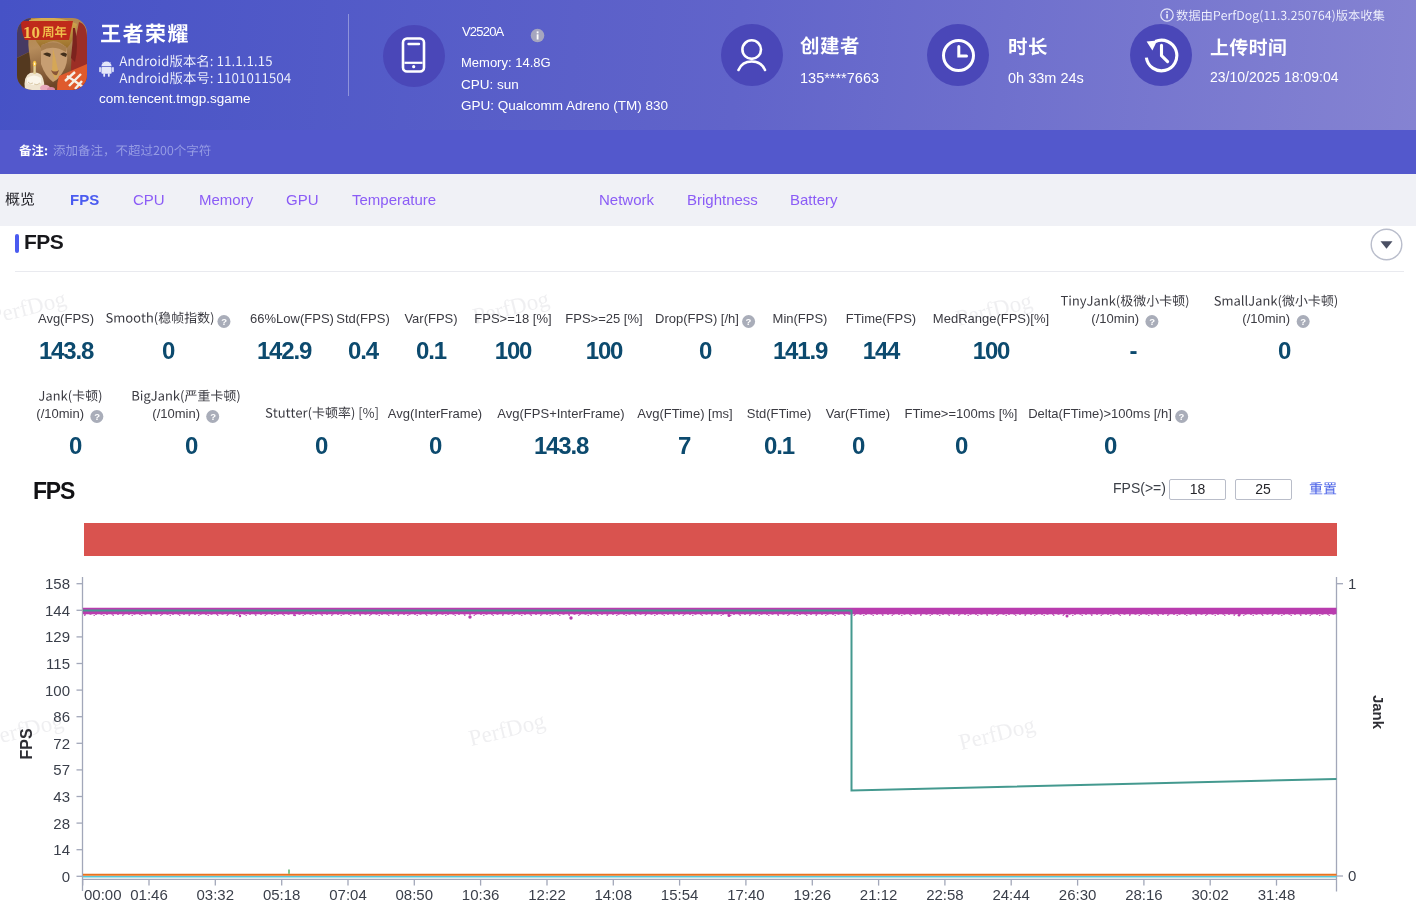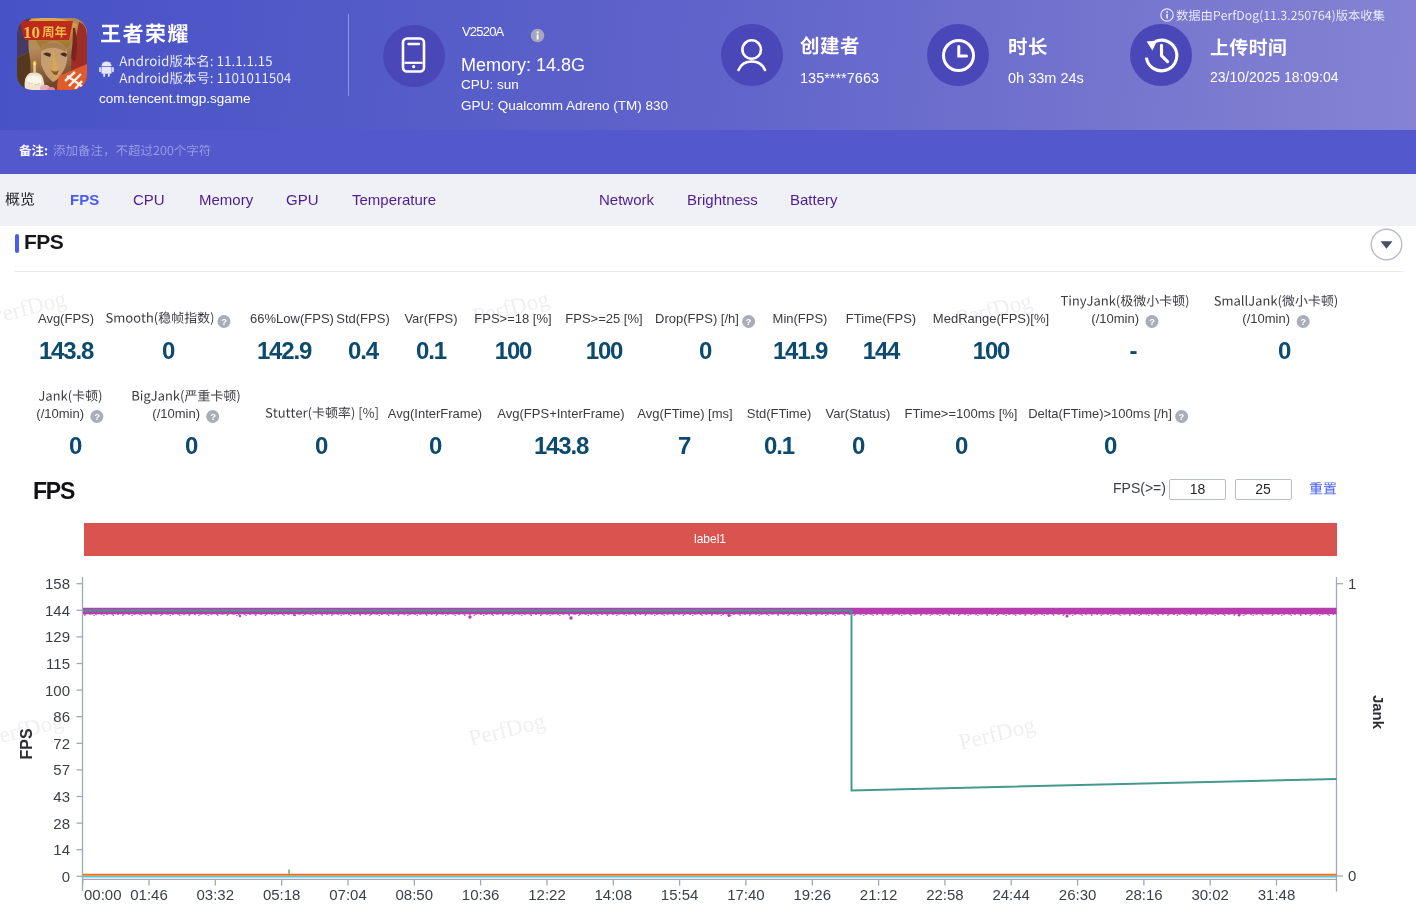--- a/index.html
+++ b/index.html
@@ -4,21 +4,21 @@
 *{margin:0;padding:0;box-sizing:border-box}
 html,body{width:1416px;height:906px;overflow:hidden;background:#fff;
  font-family:"Liberation Sans",sans-serif;-webkit-font-smoothing:antialiased}
 #page{position:relative;width:1416px;height:906px}
 .abs{position:absolute}
 .hdr{position:absolute;left:0;top:0;width:1416px;height:130px;
  background:linear-gradient(95deg,#4652c6 0%,#6164ca 52%,#8583d2 100%)}
 .circ{position:absolute;width:62px;height:62px;border-radius:50%;background:#4a47b8}
 .notes{position:absolute;left:0;top:130px;width:1416px;height:44px;background:#5358cc}
 .tabs{position:absolute;left:0;top:174px;width:1416px;height:52px;background:#f0f1f6}
-.tab{position:absolute;top:174px;line-height:52px;font-size:15px;color:#4c1d95;white-space:nowrap}
+.tab{position:absolute;top:174px;line-height:52px;font-size:15px;color:#8b5cf6;white-space:nowrap}
 .tab.act{color:#4a5bf0;font-weight:bold}
 .wm{position:absolute;font-family:"Liberation Serif",serif;font-size:23px;color:rgba(145,145,160,0.15);
  transform:translate(-50%,-50%) rotate(-14deg);white-space:nowrap;z-index:1}
 .lb{position:absolute;transform:translateX(-50%);font-size:13px;color:#3b3b42;text-align:center;
  line-height:17px;white-space:nowrap;z-index:2}
 .vl{position:absolute;transform:translateX(-50%);font-weight:bold;font-size:24px;letter-spacing:-1.2px;
  color:#0c4a6e;white-space:nowrap;z-index:2}
 .qm{display:inline-block;width:13px;height:13px;border-radius:50%;background:#a9adb9;color:#fff;
  font-size:9.5px;font-weight:bold;line-height:13px;text-align:center;vertical-align:-2px;margin-left:3px}
 .ibox{position:absolute;width:57px;height:21px;border:1px solid #b9bdc9;border-radius:2px;background:#fff;
@@ -106,21 +106,21 @@
  <line x1="9.5" y1="8" x2="20" y2="8" stroke="#fff" stroke-width="2.4" stroke-linecap="round"></line>
  <line x1="5.5" y1="26.8" x2="23.5" y2="26.8" stroke="#fff" stroke-width="2.2"></line>
  <circle cx="14.7" cy="30.7" r="1.6" fill="#fff"></circle>
 </svg>
 <div class="abs whit" style="left:462px;top:24.3px;font-size:13px;font-weight:normal;letter-spacing:-0.8px">V2520A</div>
 <svg class="abs" style="left:530px;top:28px" width="15" height="15" viewBox="0 0 15 15">
  <circle cx="7.5" cy="7.5" r="6.8" fill="#a6a6bf"></circle>
  <rect x="6.7" y="6.3" width="1.8" height="5.2" fill="#fff"></rect>
       <rect x="6.7" y="3.4" width="1.8" height="1.9" fill="#fff"></rect>
 </svg>
-<div class="abs whit" style="left:461px;top:55px;font-size:18px">Memory: 14.8G</div>
+<div class="abs whit" style="left:461px;top:55px;font-size:13px">Memory: 14.8G</div>
 <div class="abs whit" style="left:461px;top:76.5px;font-size:13.5px">CPU: sun</div>
 <div class="abs whit" style="left:461px;top:98px;font-size:13.5px">GPU: Qualcomm Adreno (TM) 830</div>
 
 <div class="circ" style="left:721px;top:24px"></div>
 <svg class="abs" style="left:736px;top:38px" width="32" height="34" viewBox="0 0 32 34">
  <circle cx="15.7" cy="11.6" r="9.3" fill="none" stroke="#fff" stroke-width="2.6"></circle>
  <path d="M2.5 32 Q6 23.5 15.7 23.5 Q25.4 23.5 29 32" fill="none" stroke="#fff" stroke-width="2.6" stroke-linecap="round"></path>
 </svg>
 <svg style="position:absolute;left:800.0px;top:34.1px;" width="59.5" height="24.2" viewBox="0 -18.91 59.5 24.18">
       <path d="M15.8 -16.2H18.1V-1Q18.1 0 17.9 0.5Q17.6 1 17 1.3Q16.4 1.6 15.4 1.6Q14.4 1.7 13.1 1.7Q13 1.2 12.8 0.6Q12.5 -0.1 12.3 -0.5Q12.9 -0.5 13.5 -0.5Q14.1 -0.5 14.6 -0.5Q15 -0.5 15.2 -0.5Q15.5 -0.5 15.6 -0.6Q15.8 -0.7 15.8 -1ZM12 -14.3H14.3V-3.3H12ZM3.6 -9.5H8.9V-7.5H3.6ZM2.6 -9.5H4.9V-1.5Q4.9 -0.9 5.1 -0.7Q5.2 -0.6 5.9 -0.6Q6.1 -0.6 6.4 -0.6Q6.8 -0.6 7.2 -0.6Q7.6 -0.6 8 -0.6Q8.4 -0.6 8.6 -0.6Q9 -0.6 9.2 -0.8Q9.4 -0.9 9.5 -1.5Q9.6 -2 9.6 -3Q10 -2.8 10.6 -2.5Q11.2 -2.3 11.6 -2.2Q11.5 -0.8 11.2 -0Q10.9 0.8 10.3 1.1Q9.8 1.4 8.8 1.4Q8.6 1.4 8.3 1.4Q8 1.4 7.6 1.4Q7.2 1.4 6.8 1.4Q6.4 1.4 6.1 1.4Q5.8 1.4 5.6 1.4Q4.5 1.4 3.8 1.2Q3.2 0.9 2.9 0.3Q2.6 -0.4 2.6 -1.5ZM8.1 -9.5H10.3Q10.3 -9.5 10.3 -9.2Q10.3 -8.9 10.3 -8.7Q10.2 -7.1 10.1 -6Q10 -5 9.8 -4.3Q9.7 -3.7 9.5 -3.5Q9.2 -3.1 8.9 -3Q8.5 -2.9 8.2 -2.8Q7.8 -2.7 7.2 -2.7Q6.7 -2.7 6 -2.7Q6 -3.2 5.9 -3.8Q5.7 -4.3 5.5 -4.7Q6 -4.7 6.4 -4.7Q6.8 -4.6 7 -4.6Q7.2 -4.6 7.3 -4.7Q7.4 -4.7 7.5 -4.8Q7.7 -5 7.8 -5.5Q7.9 -5.9 7.9 -6.8Q8 -7.7 8.1 -9.2ZM5.6 -14.2 7.1 -15.5Q7.9 -14.7 8.8 -13.8Q9.7 -12.8 10.5 -11.8Q11.3 -10.9 11.8 -10.2L10 -8.5Q9.6 -9.3 8.9 -10.3Q8.1 -11.3 7.2 -12.3Q6.4 -13.3 5.6 -14.2ZM5.8 -16.6 7.9 -15.9Q6.9 -13.6 5.4 -11.6Q3.9 -9.6 2 -8.2Q1.8 -8.4 1.5 -8.7Q1.2 -9.1 0.9 -9.4Q0.6 -9.7 0.3 -9.9Q1.5 -10.7 2.6 -11.8Q3.6 -12.9 4.5 -14.1Q5.3 -15.4 5.8 -16.6Z M26.5 -12.4H38.5V-10.7H26.5ZM27.4 -7H37.6V-5.4H27.4ZM26.6 -4.4H38.3V-2.6H26.6ZM30.9 -16.6H33.1V-1.3H30.9ZM27.6 -15.1H37.4V-7.9H27.5V-9.7H35.3V-13.4H27.6ZM21.1 -15.5H25.5V-13.5H21.1ZM22.7 -9.9H25.5V-7.9H22.7ZM24.7 -9.9H25.1L25.5 -10L26.8 -9.7Q26.4 -5.3 25.3 -2.5Q24.1 0.3 22.2 1.8Q22 1.5 21.7 1.2Q21.4 0.9 21.1 0.6Q20.7 0.4 20.5 0.2Q22.3 -1 23.4 -3.4Q24.4 -5.8 24.7 -9.5ZM22.8 -6.8Q23.4 -4.8 24.3 -3.6Q25.2 -2.4 26.4 -1.8Q27.7 -1.2 29.2 -0.9Q30.7 -0.7 32.4 -0.7Q32.7 -0.7 33.4 -0.7Q34 -0.7 34.8 -0.7Q35.6 -0.7 36.4 -0.7Q37.2 -0.7 37.8 -0.8Q38.5 -0.8 38.9 -0.8Q38.8 -0.5 38.6 -0.1Q38.4 0.2 38.3 0.6Q38.2 1 38.1 1.4H37H32.3Q30.2 1.4 28.5 1.1Q26.7 0.8 25.3 -0Q23.9 -0.8 22.9 -2.3Q21.8 -3.8 21.1 -6.2ZM21.8 -7Q21.7 -7.2 21.5 -7.6Q21.4 -7.9 21.2 -8.3Q21 -8.6 20.9 -8.8Q21.2 -8.9 21.6 -9.3Q21.9 -9.6 22.2 -10.1Q22.4 -10.5 22.9 -11.3Q23.3 -12.1 23.8 -13.2Q24.3 -14.2 24.7 -15.4V-15.5L25.5 -15.8L26.9 -14.9Q26.1 -12.9 25.1 -11.2Q24.2 -9.4 23.3 -8.2V-8.1Q23.3 -8.1 23.1 -8Q22.8 -7.9 22.5 -7.7Q22.2 -7.6 22 -7.4Q21.8 -7.2 21.8 -7Z M41 -10.6H58.5V-8.6H41ZM42.7 -14.5H53.8V-12.4H42.7ZM46.1 -3.9H54.8V-2.1H46.1ZM46.1 -0.8H54.8V1.2H46.1ZM47.3 -16.6H49.6V-9.5H47.3ZM55.8 -16 57.8 -15Q56 -12.3 53.4 -10.1Q50.8 -7.9 47.9 -6.3Q44.9 -4.6 41.8 -3.4Q41.6 -3.7 41.4 -4Q41.1 -4.4 40.8 -4.8Q40.6 -5.1 40.4 -5.3Q43.5 -6.4 46.4 -7.9Q49.3 -9.5 51.7 -11.5Q54.1 -13.6 55.8 -16ZM44.8 -7H56.3V1.7H53.8V-5.1H47.1V1.8H44.8Z" fill="#ffffff"></path>
@@ -238,37 +238,36 @@
       </svg></div>
 <div class="vl" style="left:321px;top:432px">0</div>
 <div class="lb" style="left:435px;top:405px">Avg(InterFrame)</div>
 <div class="vl" style="left:435px;top:432px">0</div>
 <div class="lb" style="left:561px;top:405px">Avg(FPS+InterFrame)</div>
 <div class="vl" style="left:561px;top:432px">143.8</div>
 <div class="lb" style="left:685px;top:405px">Avg(FTime) [ms]</div>
 <div class="vl" style="left:684px;top:432px">7</div>
 <div class="lb" style="left:779px;top:405px">Std(FTime)</div>
 <div class="vl" style="left:779px;top:432px">0.1</div>
-<div class="lb" style="left:858px;top:405px">Var(Status)</div>
+<div class="lb" style="left:858px;top:405px">Var(FTime)</div>
 <div class="vl" style="left:858px;top:432px">0</div>
 <div class="lb" style="left:961px;top:405px">FTime&gt;=100ms [%]</div>
 <div class="vl" style="left:961px;top:432px">0</div>
 <div class="lb" style="left:1108px;top:405px">Delta(FTime)&gt;100ms [/h]<span class="qm">?</span></div>
 <div class="vl" style="left:1110px;top:432px">0</div>
 
 <div class="abs" style="left:33px;top:478px;font-size:23px;font-weight:bold;letter-spacing:-1.2px;color:#111114">FPS</div>
 <div class="abs" style="left:1113px;top:480px;font-size:14px;color:#3c4048">FPS(&gt;=)</div>
 <div class="ibox" style="left:1169px;top:478.5px">18</div>
 <div class="ibox" style="left:1234.5px;top:478.5px">25</div>
 <svg style="position:absolute;left:1309.0px;top:479.9px;" width="28.0" height="17.4" viewBox="0 -13.58 28.0 17.36">
       <path d="M0.7 -0.2H13.3V0.7H0.7ZM0.8 -9.3H13.2V-8.4H0.8ZM1.8 -2.2H12.4V-1.4H1.8ZM6.4 -10.7H7.5V0.2H6.4ZM11.3 -11.7 11.9 -10.9Q10.9 -10.7 9.7 -10.6Q8.6 -10.4 7.3 -10.3Q6 -10.2 4.6 -10.2Q3.3 -10.1 2.1 -10.1Q2.1 -10.3 2 -10.5Q1.9 -10.8 1.9 -10.9Q3.1 -11 4.4 -11Q5.7 -11.1 7 -11.2Q8.2 -11.3 9.3 -11.4Q10.5 -11.5 11.3 -11.7ZM3.2 -5V-4H10.8V-5ZM3.2 -6.8V-5.8H10.8V-6.8ZM2.2 -7.6H11.9V-3.2H2.2Z M23.1 -10.5V-9.2H25.5V-10.5ZM19.8 -10.5V-9.2H22.1V-10.5ZM16.6 -10.5V-9.2H18.9V-10.5ZM15.6 -11.2H26.5V-8.4H15.6ZM15 -7.6H26.9V-6.8H15ZM20.4 -8.7 21.5 -8.6Q21.4 -7.9 21.2 -7.1Q21 -6.3 20.9 -5.7H19.9Q20 -6.1 20.1 -6.6Q20.2 -7.1 20.2 -7.7Q20.3 -8.2 20.4 -8.7ZM14.8 -0.1H27.2V0.7H14.8ZM17.2 -4.5H24.8V-3.9H17.2ZM17.2 -3H24.8V-2.4H17.2ZM17.3 -1.6H24.8V-1H17.3ZM16.7 -6H25.3V0.4H24.3V-5.3H17.7V0.4H16.7Z" fill="#4a62e8"></path>
     </svg>
 
 <div class="abs" style="left:83.5px;top:523px;width:1253px;height:33px;background:#d9534f;z-index:2"></div>
-<div class="abs" style="left:83.5px;top:523px;width:1253px;height:33px;line-height:33px;text-align:center;font-size:12px;color:#fff;z-index:2">label1</div>
 
 <svg class="abs" style="left:0;top:460px;z-index:2" width="1416" height="446" viewBox="0 0 1416 446">
  <g stroke="#a2a7b9" stroke-width="1.3" fill="none">
   <path d="M82.5 117 V431"></path>
   <path d="M1336.5 117 V431.5"></path>
   <path d="M82.5 419.3 H1336.5"></path>
   <path d="M76.5 123.7 H82.5"></path>
         <path d="M76.5 150.3 H82.5"></path>
         <path d="M76.5 176.9 H82.5"></path>
         <path d="M76.5 203.5 H82.5"></path>

